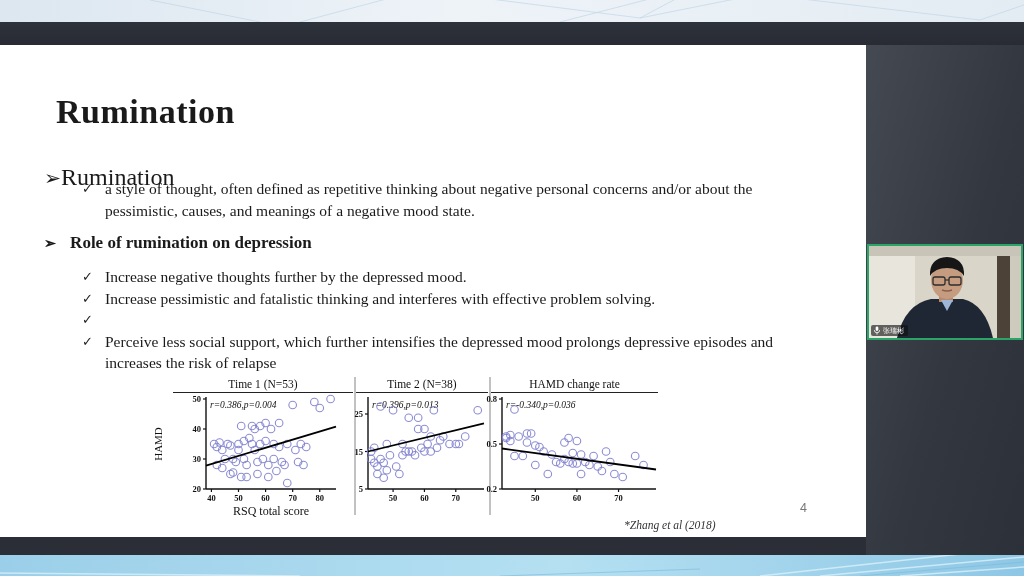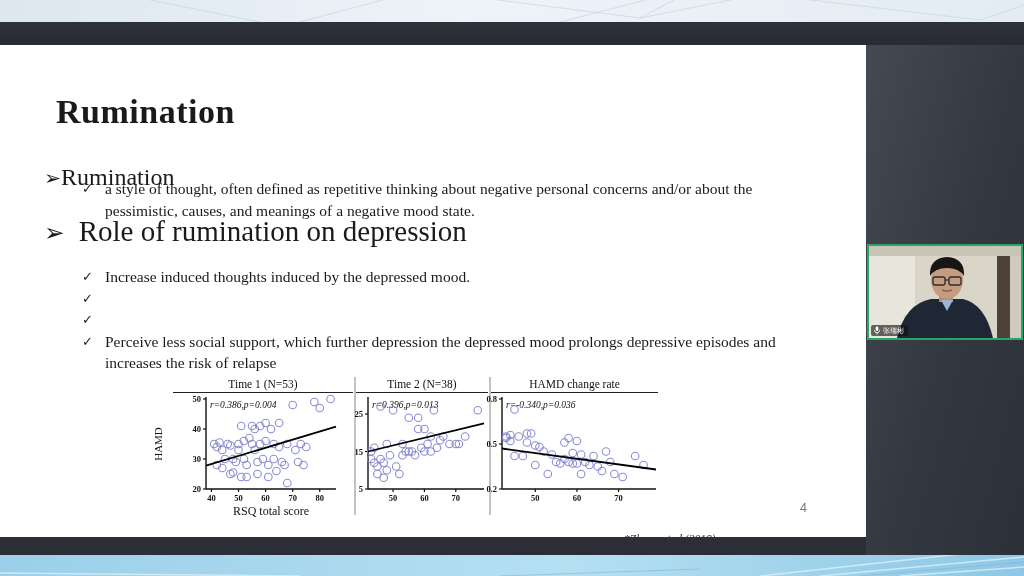--- a/index.html
+++ b/index.html
@@ -17,30 +17,30 @@
     background:linear-gradient(180deg,#2e323a,#282b33); }
   .bar-bottom { position:absolute; top:537px; left:0; width:866px; height:18px; background:#2b2e36; }
   .right-panel { position:absolute; top:45px; left:866px; width:158px; height:510px;
     background:linear-gradient(105deg,#454951 0%,#33373f 55%,#2c3038 100%); }
 
   
   .slide { position:absolute; top:45px; left:0; width:866px; height:492px; background:#ffffff;
     font-family:"Liberation Serif", serif; color:#1a1a1a; }
   .slide-title { position:absolute; left:56px; top:48px; font-size:34px; font-weight:bold; letter-spacing:.5px; }
   .sec-head-1 { position:absolute; left:44px; top:119px; font-size:24px; }
-  .sec-head-2 { position:absolute; left:44px; top:170px; font-size:29px; }
+  .sec-head-2 { position:absolute; left:44px; top:188px; font-size:17px;font-weight:bold; }
   .sec-head-2 .arrow { margin-right:14px; }
   .arrow { font-size:.85em; }
   .checklist { position:absolute; left:82px; display:flex; flex-direction:column; }
   .checklist-1 { top:133px; width:730px; }
   .checklist-2 { top:221px; width:720px; }
   .check-item { display:flex; align-items:flex-start; font-size:15.5px; line-height:21.5px; }
   .check-item .tick { width:23px; flex:0 0 23px; font-family:"DejaVu Sans",sans-serif; font-size:13px; color:#222; }
   .figure-wrap { position:absolute; left:150px; top:330px;text-decoration:underline; }
-  .citation { position:absolute; left:624px; top:488px; font-style:italic; font-size:11.5px; color:#333; }
+  .citation { position:absolute; left:624px; top:474px; font-style:italic; font-size:11.5px; color:#333; }
   .page-num { position:absolute; left:800px; top:456px; font-size:12.5px; color:#777;
     font-family:"Liberation Sans",sans-serif; }
 
   
   .webcam { position:absolute; top:244px; left:867px; width:156px; height:96px;
     border:2px solid #28a567; background:#111; }
   .webcam svg { display:block; }
   .name-tag { position:absolute; left:2px; bottom:2px; display:flex; align-items:center; gap:2px;
     background:rgba(15,15,15,.62); border-radius:2px; padding:1px 4px 1px 2px; }
   .name-tag span { color:#fff; font-size:7px; line-height:9px; font-family:"Liberation Sans",sans-serif; }
@@ -83,31 +83,32 @@
         <span class="tick">✓</span>
         <span>a style of thought, often defined as repetitive thinking about negative personal concerns and/or about the pessimistic, causes, and meanings of a negative mood state.</span>
       </div>
     </div>
 
     <div class="sec-head-2"><span class="arrow">➢</span><span>Role of rumination on depression</span></div>
 
     <div class="checklist checklist-2">
       <div class="check-item">
         <span class="tick">✓</span>
-        <span>Increase induced thoughts induced by the depressed mood.</span>
-      </div>
-      <div class="check-item">
-        <span class="tick">✓</span>
-      </div>
-      <div class="check-item">
-        <span class="tick">✓</span>
-      </div>
-      <div class="check-item">
-        <span class="tick">✓</span>
-        <span>Perceive less social support, which further depression the depressed mood prolongs depressive episodes and increases the risk of relapse</span>
+        <span>Increase negative thoughts further by the depressed mood.</span>
+      </div>
+      <div class="check-item">
+        <span class="tick">✓</span>
+        <span>Increase pessimistic and fatalistic thinking and  interferes with effective problem solving.</span>
+      </div>
+      <div class="check-item">
+        <span class="tick">✓</span>
+      </div>
+      <div class="check-item">
+        <span class="tick">✓</span>
+        <span>Perceive less social support, which further intensifies the depressed mood prolongs depressive episodes and increases the risk of relapse</span>
       </div>
     </div>
 
     <div class="figure-wrap">
       <svg id="figure-svg" width="512" height="146" viewBox="0 0 512 146">
           <text x="113" y="13" text-anchor="middle" font-size="11.5">Time 1 (N=53)</text>
           <line x1="23" y1="17.5" x2="203" y2="17.5" stroke="#222" stroke-width="1"></line>
           <line x1="56" y1="22" x2="56" y2="114" stroke="#111" stroke-width="1.4"></line>
           <line x1="56" y1="114" x2="186" y2="114" stroke="#111" stroke-width="1.4"></line>
           <line x1="53" y1="114" x2="56" y2="114" stroke="#111" stroke-width="1.2"></line>

